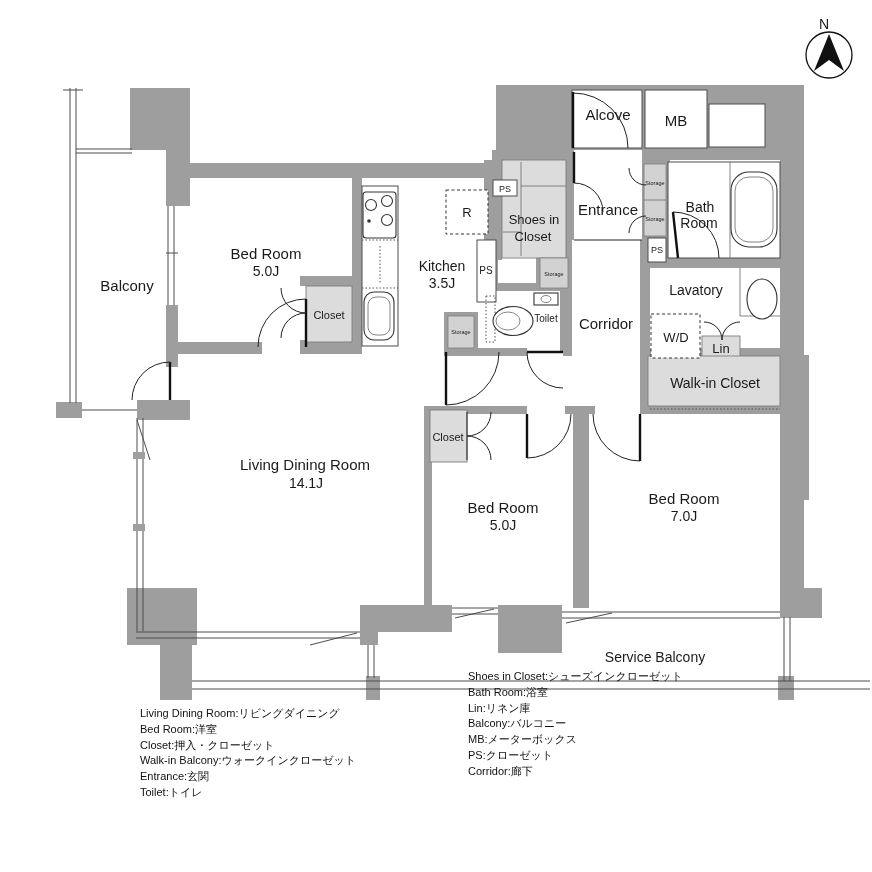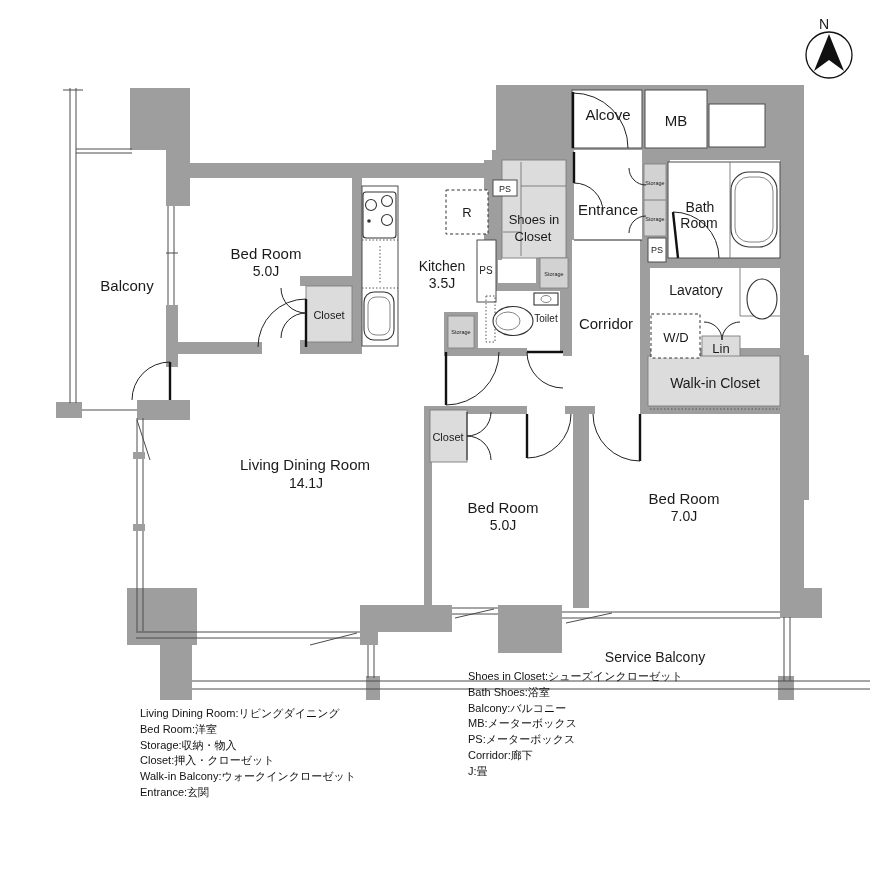--- a/index.html
+++ b/index.html
@@ -243,27 +243,27 @@
     <text class="t14 tc" x="503" y="530">5.0J</text>
     <text class="t15 tc" x="684" y="504">Bed Room</text>
     <text class="t14 tc" x="684" y="521">7.0J</text>
     <text class="t14 tc" x="655" y="662">Service Balcony</text>
   </g>
 </svg>
 
   <div class="legend legend-left">
     <div>Living Dining Room:リビングダイニング</div>
     <div>Bed Room:洋室</div>
-    <div>Storage:収納・物入</div>
     <div>Closet:押入・クローゼット</div>
     <div>Walk-in Balcony:ウォークインクローゼット</div>
     <div>Entrance:玄関</div>
+    <div>Toilet:トイレ</div>
   </div>
   <div class="legend legend-right">
     <div>Shoes in Closet:シューズインクローゼット</div>
-    <div>Bath Shoes:浴室</div>
+    <div>Bath Room:浴室</div>
+    <div>Lin:リネン庫</div>
     <div>Balcony:バルコニー</div>
     <div>MB:メーターボックス</div>
-    <div>PS:メーターボックス</div>
+    <div>PS:クローゼット</div>
     <div>Corridor:廊下</div>
-    <div>J:畳</div>
   </div>
 </div>
 
 </body></html>

